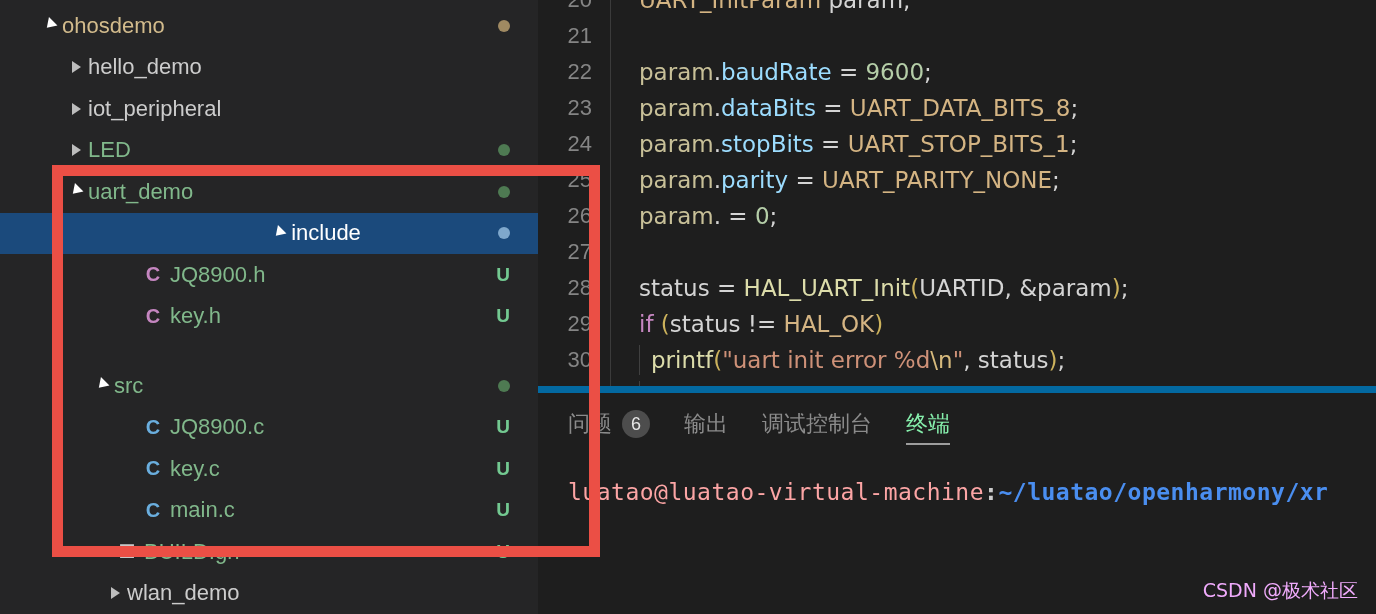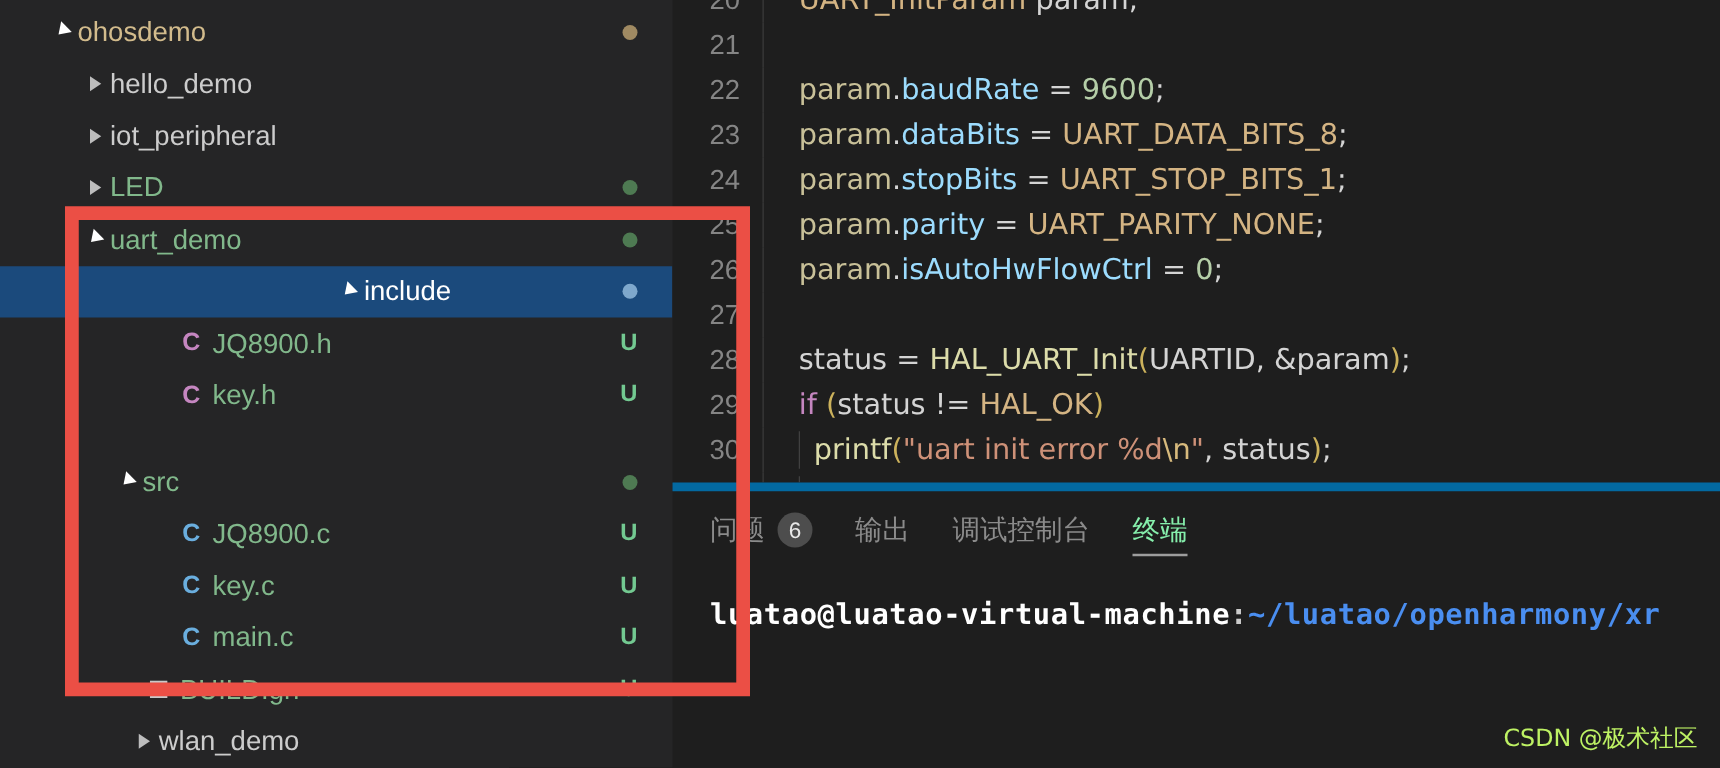--- a/index.html
+++ b/index.html
@@ -167,38 +167,38 @@
     font-family: "Liberation Sans", sans-serif;
   }
   #terminal-body {
     padding: 24px 0 0 30px;
     font-family: "DejaVu Sans Mono", monospace;
     font-size: 23px;
     letter-spacing: 0.5px;
     white-space: pre;
     overflow: hidden;
   }
-  .t-user { color: #ffffff; font-weight: bold; }
+  .t-user { color: #fca5a5; font-weight: normal; }
   .t-colon { color: #cccccc; font-weight: bold; }
   .t-path { color: #4a8ef0; font-weight: bold; }
 
   
   #annotation-box {
     position: absolute;
     left: 52px; top: 165px;
     width: 548px; height: 392px;
     border: 11px solid #eb4f45;
     pointer-events: none;
   }
 
   
   #watermark {
     position: absolute;
     right: 18px; bottom: 10px;
-    color: #bef264;
+    color: #f0abfc;
     font-size: 19px;
     font-family: "DejaVu Sans", sans-serif;
   }
 </style>
 </head>
 <body>
 
 <div id="root">
 
   <div id="sidebar" style="padding-top: 5px;">
@@ -299,21 +299,21 @@
       </div>
     </div>
 
   <div id="editor-pane" style="margin-top: 0px;">
       <div class="code-line" style="margin-top: -18px;"><span class="lineno">20</span><span class="code-text"><span class="k-const">UART_InitParam</span><span class="k-var"> </span><span class="k-var">param</span><span class="k-punc">;</span></span></div>
       <div class="code-line"><span class="lineno">21</span><span class="code-text"></span></div>
       <div class="code-line"><span class="lineno">22</span><span class="code-text"><span class="k-obj">param</span><span class="k-punc">.</span><span class="k-prop">baudRate</span><span class="k-punc"> = </span><span class="k-num">9600</span><span class="k-punc">;</span></span></div>
       <div class="code-line"><span class="lineno">23</span><span class="code-text"><span class="k-obj">param</span><span class="k-punc">.</span><span class="k-prop">dataBits</span><span class="k-punc"> = </span><span class="k-const">UART_DATA_BITS_8</span><span class="k-punc">;</span></span></div>
       <div class="code-line"><span class="lineno">24</span><span class="code-text"><span class="k-obj">param</span><span class="k-punc">.</span><span class="k-prop">stopBits</span><span class="k-punc"> = </span><span class="k-const">UART_STOP_BITS_1</span><span class="k-punc">;</span></span></div>
       <div class="code-line"><span class="lineno">25</span><span class="code-text"><span class="k-obj">param</span><span class="k-punc">.</span><span class="k-prop">parity</span><span class="k-punc"> = </span><span class="k-const">UART_PARITY_NONE</span><span class="k-punc">;</span></span></div>
-      <div class="code-line"><span class="lineno">26</span><span class="code-text"><span class="k-obj">param</span><span class="k-punc">.</span><span class="k-prop">isAutoHwFlowCtrl</span><span class="k-punc"> = </span><span class="k-num">0</span><span class="k-punc">;</span></span></div>
+      <div class="code-line"><span class="lineno">26</span><span class="code-text"><span class="k-obj">param</span><span class="k-punc">.</span><span class="k-punc"> = </span><span class="k-num">0</span><span class="k-punc">;</span></span></div>
       <div class="code-line"><span class="lineno">27</span><span class="code-text"></span></div>
       <div class="code-line"><span class="lineno">28</span><span class="code-text"><span class="k-var">status</span><span class="k-punc"> = </span><span class="k-fn">HAL_UART_Init</span><span class="k-paren">(</span><span class="k-var">UARTID</span><span class="k-punc">, </span><span class="k-var">&amp;param</span><span class="k-paren">)</span><span class="k-punc">;</span></span></div>
       <div class="code-line"><span class="lineno">29</span><span class="code-text"><span class="k-kw">if</span><span class="k-punc"> </span><span class="k-paren">(</span><span class="k-var">status != </span><span class="k-const">HAL_OK</span><span class="k-paren">)</span></span></div>
       <div class="code-line"><span class="lineno">30</span><span class="code-text"><span class="indent-guide"></span><span class="k-fn">printf</span><span class="k-paren">(</span><span class="k-str">"uart init error %d</span><span class="k-esc">\n</span><span class="k-str">"</span><span class="k-punc">, </span><span class="k-var">status</span><span class="k-paren">)</span><span class="k-punc">;</span></span></div>
       <div class="code-line"><span class="lineno">31</span><span class="code-text"><span class="indent-guide"></span><span class="k-kw">return</span><span class="k-var"> status</span><span class="k-punc">;</span></span></div>
     </div>
 
   <div id="panel">
     <div id="panel-tabs">
         <div class="ptab">

